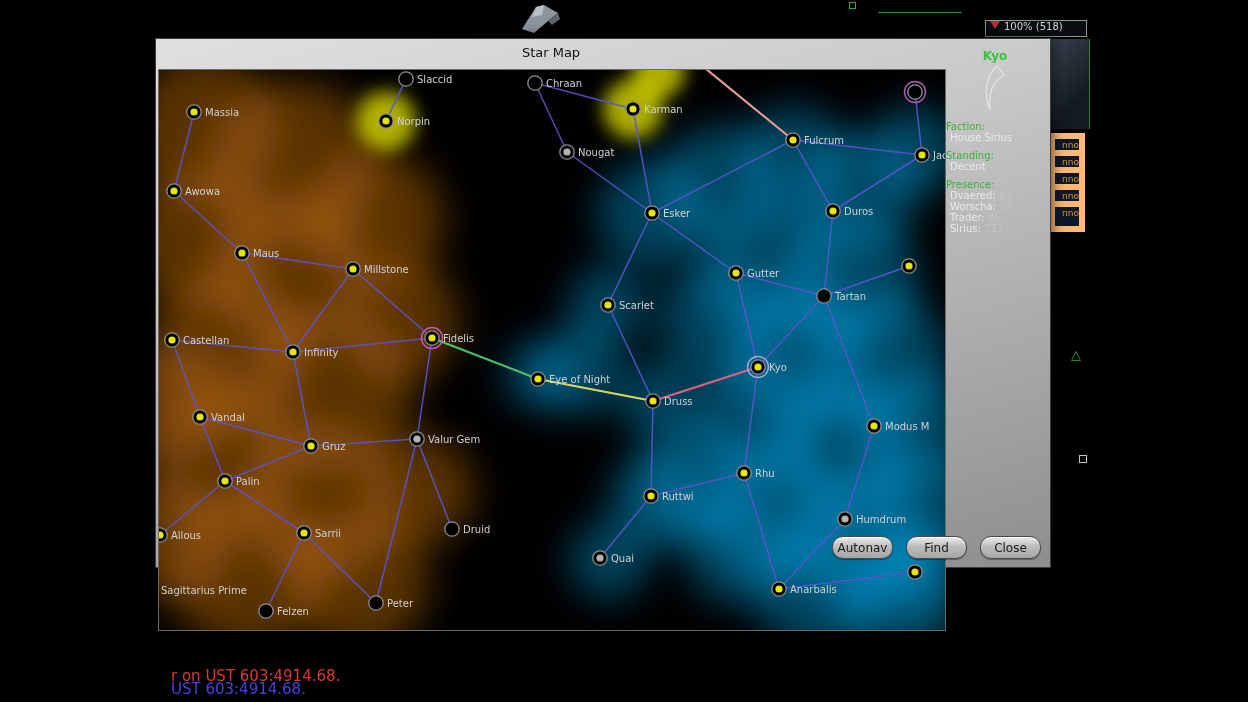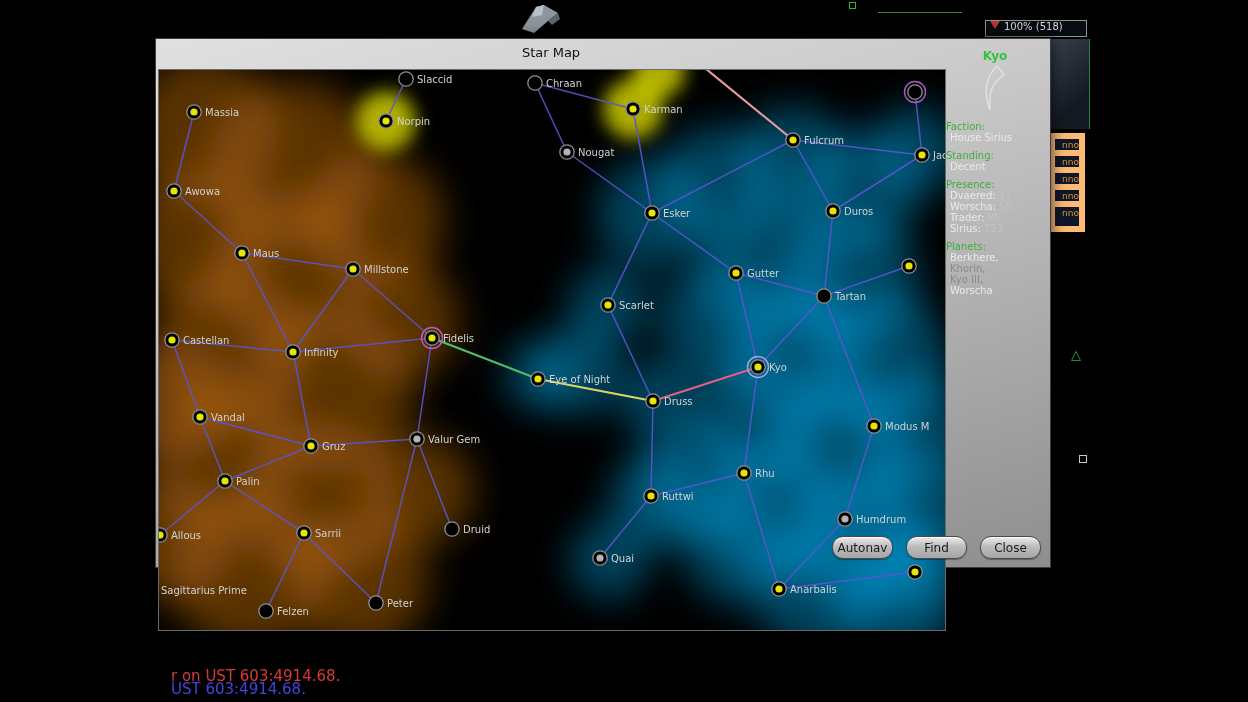--- a/index.html
+++ b/index.html
@@ -420,27 +420,20 @@
       </div>
 
       <div class="grp">
         <div class="lbl">Presence:</div>
         <div class="val"><span>Dvaered:</span><span class="num">47</span></div>
         <div class="val"><span>Worscha:</span><span class="num">50</span></div>
         <div class="val"><span>Trader:</span><span class="num">85</span></div>
         <div class="val"><span>Sirius:</span><span class="num">733</span></div>
       </div>
 
-      <div class="grp">
-        <div class="lbl">Planets:</div>
-        <div class="val">Berkhere,</div>
-        <div class="val dim">Khorin,</div>
-        <div class="val dim">Kyo III,</div>
-        <div class="val">Worscha</div>
-      </div>
 
     </div>
 
     <div class="btnrow">
       <button class="btn">Autonav</button>
       <button class="btn">Find</button>
       <button class="btn">Close</button>
     </div>
   </div>
 

